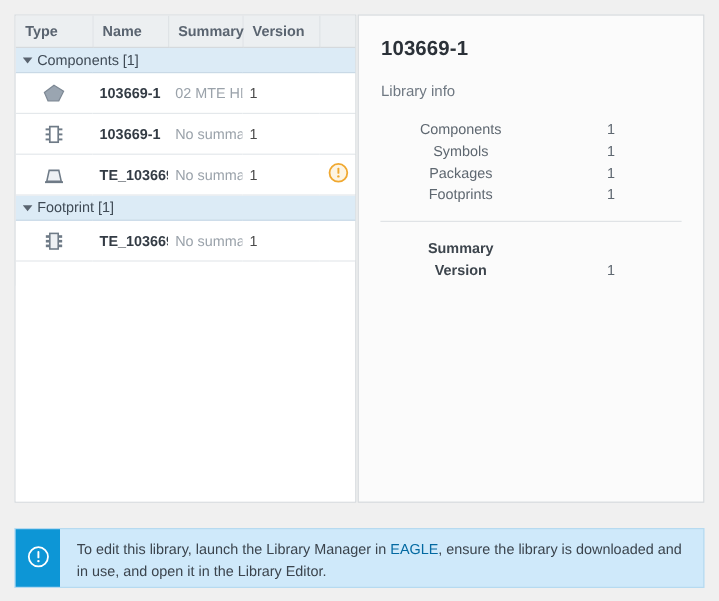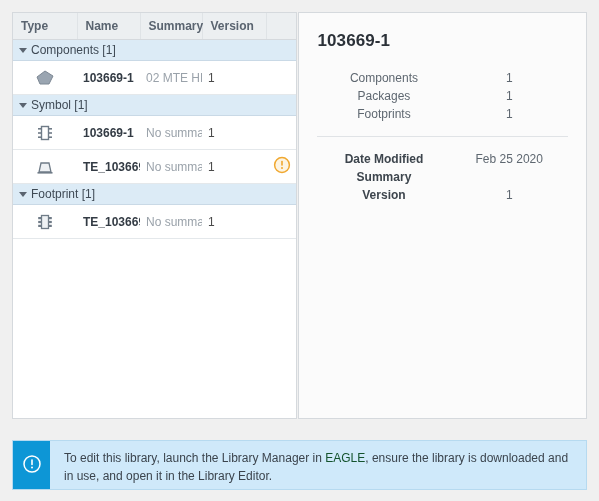--- a/index.html
+++ b/index.html
@@ -177,21 +177,21 @@
     justify-content: center;
     flex: 0 0 37px;
   }
   .banner-text {
     padding: 8px 12px 8px 14px;
     font-size: 12px;
     line-height: 1.5;
     color: #3b444d;
   }
   .banner-link {
-    color: #14532d;
+    color: #0369a1;
     text-decoration: none;
     margin-top: 16px;
   }
 </style>
 </head>
 <body>
 
 <div class="app">
 
   <div class="panels">
@@ -228,25 +228,20 @@
                   <polygon points="10,2 18,7 14,15 5,15 2,8" fill="#9aa5b1" stroke="#7d8894" stroke-width="1"></polygon>
                 </svg>
               </span>
             </td>
             <td class="cell-name">103669-1</td>
             <td class="cell-summary">02 MTE HD…</td>
             <td class="cell-version">1</td>
             <td class="cell-flag"></td>
           </tr>
 
-          <tr class="group-row">
-            <td colspan="5">
-              <span class="caret"></span><span>Symbol [1]</span>
-            </td>
-          </tr>
           <tr class="item-row">
             <td class="cell-type">
               <span>
                 <svg class="icon-svg" width="18" height="18" viewBox="0 0 18 18">
                   <rect x="5.5" y="2.5" width="7" height="13" fill="#ffffff" stroke="#6f7b87" stroke-width="1.4"></rect>
                   <rect x="2" y="4" width="3" height="1.6" fill="#6f7b87"></rect>
                   <rect x="2" y="8.2" width="3" height="1.6" fill="#6f7b87"></rect>
                   <rect x="2" y="12.4" width="3" height="1.6" fill="#6f7b87"></rect>
                   <rect x="13" y="4" width="3" height="1.6" fill="#6f7b87"></rect>
                   <rect x="13" y="8.2" width="3" height="1.6" fill="#6f7b87"></rect>
@@ -308,46 +303,47 @@
             <td class="cell-flag"></td>
           </tr>
 
         </tbody>
       </table>
       <div class="filler"></div>
     </div>
 
     <div class="right-panel">
       <div class="lib-title">103669-1</div>
+      <div class="lib-sub">Library info</div>
 
       <table class="info">
         <tbody>
           <tr>
             <td class="info-label">Components</td>
             <td class="info-value">1</td>
           </tr>
           <tr>
+            <td class="info-label">Symbols</td>
+            <td class="info-value">1</td>
+          </tr>
+          <tr>
             <td class="info-label">Packages</td>
             <td class="info-value">1</td>
           </tr>
           <tr>
             <td class="info-label">Footprints</td>
             <td class="info-value">1</td>
           </tr>
         </tbody>
       </table>
 
       <div class="divider"></div>
 
       <table class="info">
         <tbody>
-          <tr>
-            <td class="info-label bold">Date Modified</td>
-            <td class="info-value">Feb 25 2020</td>
-          </tr>
           <tr>
             <td class="info-label bold">Summary</td>
             <td class="info-value"></td>
           </tr>
           <tr>
             <td class="info-label bold">Version</td>
             <td class="info-value">1</td>
           </tr>
         </tbody>
       </table>

